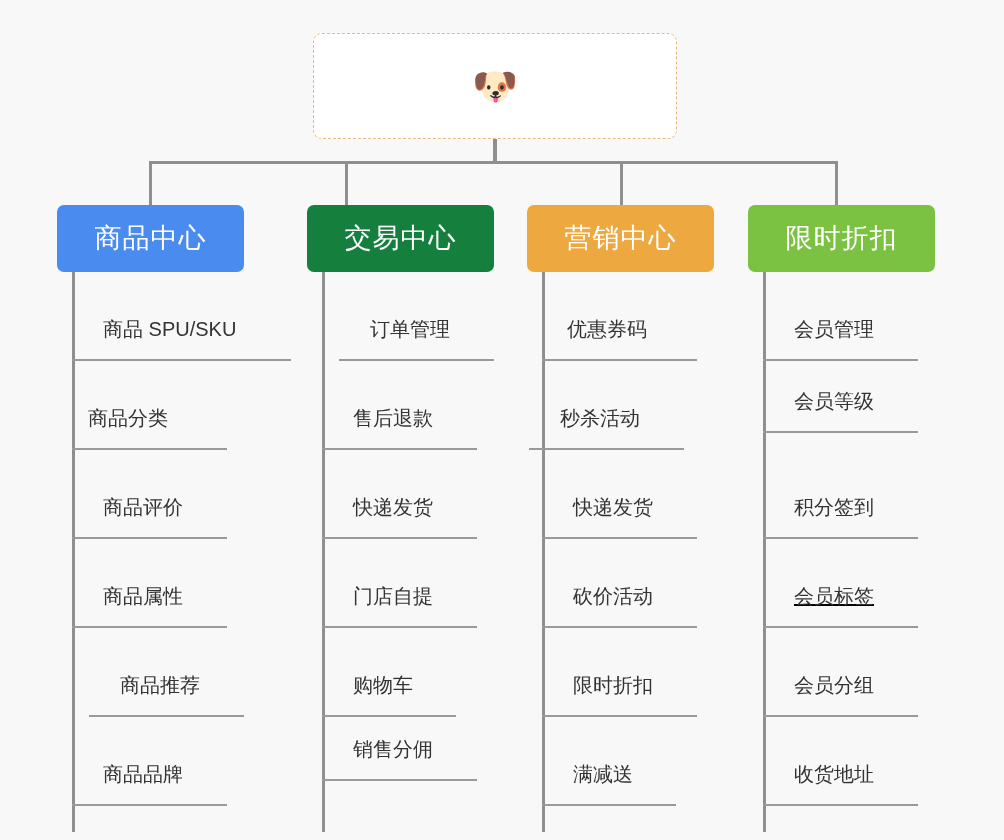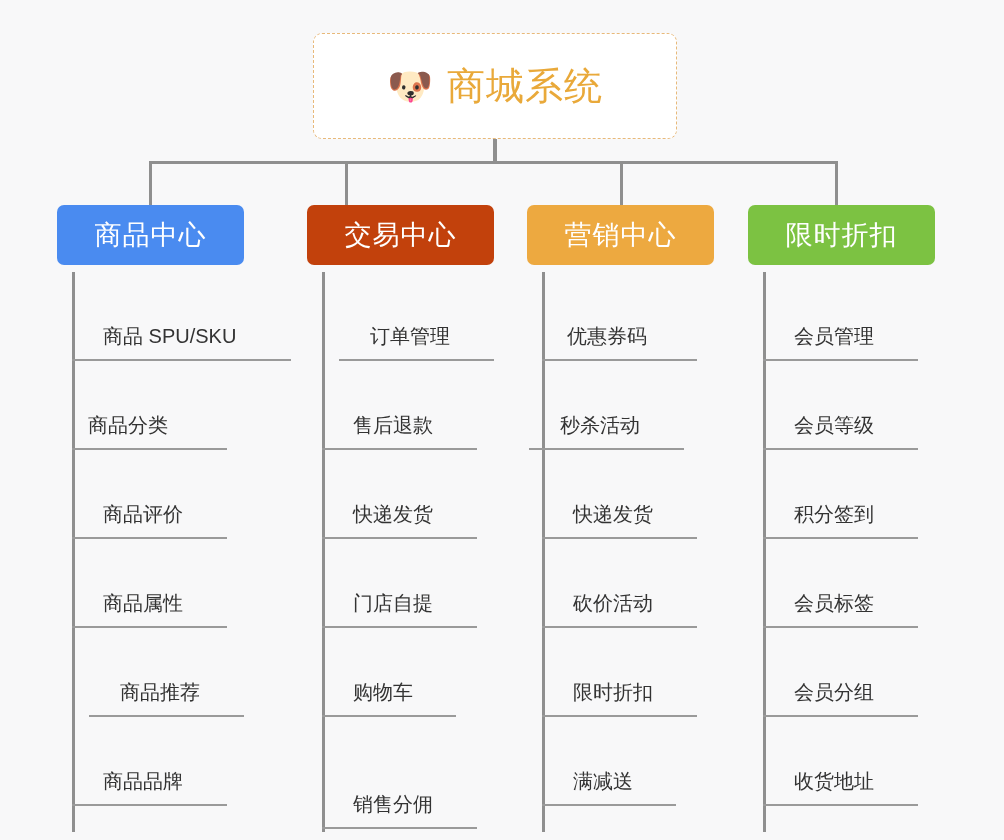--- a/index.html
+++ b/index.html
@@ -59,21 +59,21 @@
 
   
   .column {
     position: absolute;
     top: 205px;
   }
   .cat-box {
     position: absolute;
     top: 0;
     left: 0;
-    height: 60px;
+    height: 67px;
     border-radius: 7px;
     display: flex;
     align-items: center;
     justify-content: center;
     box-sizing: border-box;
   }
   .cat-label {
     color: #ffffff;
     font-size: 27px;
     letter-spacing: 1px;
@@ -86,38 +86,37 @@
     background: #8f8f8f;
     top: 67px;
   }
   .leaf {
     position: absolute;
     box-sizing: border-box;
     border-bottom: 2px solid #9a9a9a;
     padding-left: 31px;
     padding-bottom: 6px;
     display: flex;
-    align-items: center;
+    align-items: flex-start;
     height: 42px;
   }
   .leaf-label {
     font-size: 20px;
     color: #333333;
     line-height: 1;
     white-space: nowrap;
   }
 </style>
 </head>
 <body>
 
 <div id="canvas">
 
   <div class="root-node">
     <span class="root-emoji">🐶</span>
-    <span class="root-title">商城系统</span>
   </div>
 
   <div class="conn conn-v" style="left:493px; top:139px; width:4px; height:24px;"></div>
   <div class="conn conn-h" style="left:149px; top:161px; width:689px;"></div>
 
   <div class="conn conn-v" style="left:149px; top:161px; height:46px;"></div>
   <div class="conn conn-v" style="left:345px; top:161px; height:46px;"></div>
   <div class="conn conn-v" style="left:620px; top:161px; height:46px;"></div>
   <div class="conn conn-v" style="left:835px; top:161px; height:46px;"></div>
 
@@ -140,40 +139,40 @@
     </div>
     <div class="leaf" style="left:22px; top:470px; width:155px;margin-left:10px;">
       <span class="leaf-label">商品推荐</span>
     </div>
     <div class="leaf" style="left:15px; top:559px; width:155px;">
       <span class="leaf-label">商品品牌</span>
     </div>
   </div>
 
   <div class="column" style="left:307px; width:220px;">
-    <div class="cat-box" style="width:187px; background:#c2410c;font-family:Liberation Serif, serif;">
+    <div class="cat-box" style="width:187px; background:#15803d;font-family:Liberation Serif, serif;">
       <span class="cat-label">交易中心</span>
     </div>
     <div class="spine" style="left:15px; height:560px;"></div>
     <div class="leaf" style="left:15px; top:114px; width:155px;margin-left:17px;">
       <span class="leaf-label">订单管理</span>
     </div>
     <div class="leaf" style="left:15px; top:203px; width:155px;">
       <span class="leaf-label">售后退款</span>
     </div>
     <div class="leaf" style="left:15px; top:292px; width:155px;">
       <span class="leaf-label">快递发货</span>
     </div>
     <div class="leaf" style="left:15px; top:381px; width:155px;">
       <span class="leaf-label">门店自提</span>
     </div>
     <div class="leaf" style="left:15px; top:470px; width:134px;">
       <span class="leaf-label">购物车</span>
     </div>
-    <div class="leaf" style="left:15px; top:582px; width:155px;">
+    <div class="leaf" style="left:15px; top:534px; width:155px;">
       <span class="leaf-label">销售分佣</span>
     </div>
   </div>
 
   <div class="column" style="left:527px; width:220px;">
     <div class="cat-box" style="width:187px; background:#eda940;">
       <span class="cat-label">营销中心</span>
     </div>
     <div class="spine" style="left:15px; height:560px;"></div>
     <div class="leaf" style="left:15px; top:114px; width:155px;padding-left:25px;">
@@ -197,27 +196,27 @@
   </div>
 
   <div class="column" style="left:748px; width:220px;">
     <div class="cat-box" style="width:187px; background:#7cc242;">
       <span class="cat-label">限时折扣</span>
     </div>
     <div class="spine" style="left:15px; height:560px;"></div>
     <div class="leaf" style="left:15px; top:114px; width:155px;">
       <span class="leaf-label">会员管理</span>
     </div>
-    <div class="leaf" style="left:15px; top:203px; width:155px;">
+    <div class="leaf" style="left:15px; top:186px; width:155px;">
       <span class="leaf-label">会员等级</span>
     </div>
     <div class="leaf" style="left:15px; top:292px; width:155px;">
       <span class="leaf-label">积分签到</span>
     </div>
-    <div class="leaf" style="left:15px; top:381px; width:155px;">
+    <div class="leaf" style="left:15px; top:381px; width:155px;text-decoration:underline;">
       <span class="leaf-label">会员标签</span>
     </div>
     <div class="leaf" style="left:15px; top:470px; width:155px;">
       <span class="leaf-label">会员分组</span>
     </div>
     <div class="leaf" style="left:15px; top:559px; width:155px;">
       <span class="leaf-label">收货地址</span>
     </div>
   </div>
 

